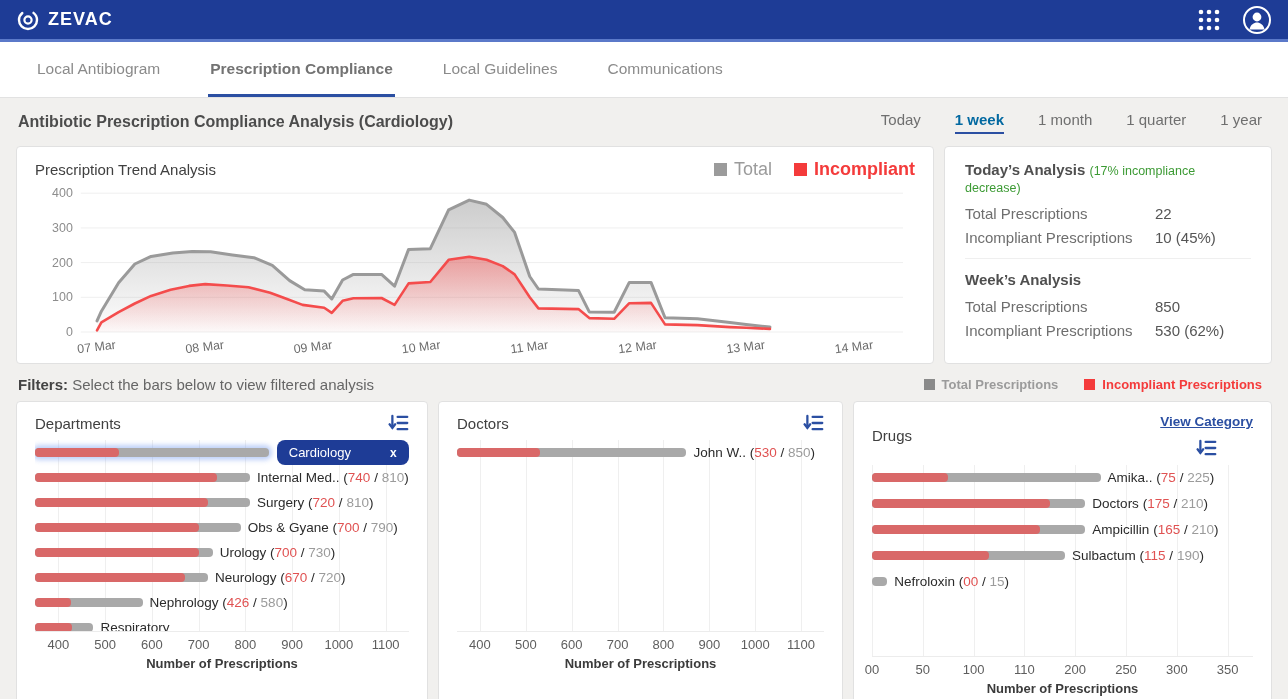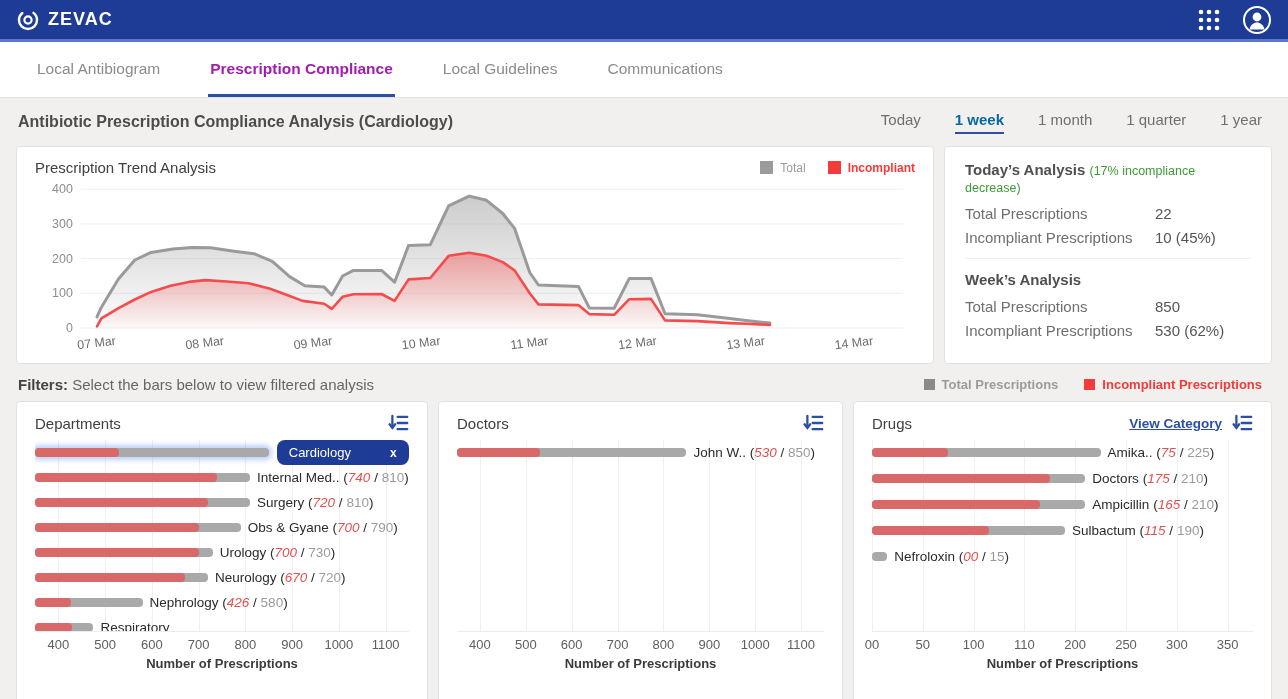--- a/index.html
+++ b/index.html
@@ -12,37 +12,37 @@
   .app-header{height:42px;background:#1e3c96;display:flex;align-items:center;
     justify-content:space-between;padding:0 16px;border-bottom:3px solid #5b79c9;}
   .brand{display:flex;align-items:center;gap:8px;color:#fff;}
   .brand-name{font-size:18px;font-weight:bold;letter-spacing:1px;}
   .header-right{display:flex;align-items:center;gap:20px;}
   
   .nav{background:#fff;height:56px;display:flex;align-items:flex-end;gap:46px;
     padding:0 0 0 35px;border-bottom:1px solid #e2e2e2;}
   .nav-tab{font-size:15.5px;color:#8b8b8b;padding:0 2px 16px;cursor:pointer;
     border-bottom:3px solid transparent;}
-  .nav-tab.active{color:#a21caf;font-weight:bold;border-bottom-color:#2b4fa2;}
+  .nav-tab.active{color:#737373;font-weight:bold;border-bottom-color:#2b4fa2;}
   
   .title-row{height:48px;display:flex;align-items:center;justify-content:space-between;
     padding:0 26px 0 18px;}
   .page-title{font-size:16px;font-weight:bold;color:#4c4c4c;}
   .time-filters{display:flex;gap:34px;align-items:center;}
   .time-filter{font-size:15px;color:#6f6f6f;cursor:pointer;padding-bottom:4px;
     border-bottom:2px solid transparent;}
   .time-filter.active{color:#0369a1;font-weight:bold;border-bottom-color:#2b4fa2;}
   
   .row1{display:flex;gap:10px;margin:0 16px;height:218px;}
   .card{background:#fff;border:1px solid #e1e1e1;border-radius:4px;}
   .trend-card{flex:1;padding:12px 18px 6px;}
   .trend-header{display:flex;justify-content:space-between;align-items:center;margin-bottom:2px;}
   .panel-title{font-size:15px;font-weight:normal;color:#404040;}
   .legend{display:flex;gap:22px;align-items:center;}
-  .legend-item{display:flex;gap:7px;align-items:center;font-size:12px;}
+  .legend-item{display:flex;gap:7px;align-items:center;font-size:18px;}
   .swatch{width:13px;height:13px;display:inline-block;}
   .legend-gray{color:#9b9b9b;}
   .legend-red{color:#f43b3b;}
   
   .analysis-card{width:328px;padding:14px 20px;}
   .analysis-title{font-size:15px;font-weight:bold;color:#4f4f4f;margin-bottom:10px;}
   .analysis-badge{font-size:12.5px;font-weight:normal;color:#3d9b35;}
   .analysis-grid{display:grid;grid-template-columns:1fr 96px;row-gap:7px;font-size:15px;
     color:#6e6e6e;margin-bottom:12px;}
   .analysis-grid .val{color:#555;}
@@ -54,30 +54,30 @@
   .filters-legend{display:flex;gap:26px;align-items:center;padding-right:8px;}
   .filters-legend .legend-item{font-size:13px;font-weight:bold;}
   .filters-legend .swatch{width:11px;height:11px;}
   
   .row2{display:flex;gap:10px;margin:0 16px;height:359px;}
   .panel{padding:12px 18px 4px;display:flex;flex-direction:column;}
   .panel-dept{width:412px;}
   .panel-doct{width:405px;}
   .panel-drug{flex:1;}
   .panel-header{display:flex;justify-content:space-between;align-items:center;margin-bottom:8px;}
-  .panel-header-right{display:flex;align-items:center;gap:10px;}
+  .panel-header-right{display:flex;align-items:center;gap:10px;flex-direction:column;}
   .view-link{font-size:13.5px;font-weight:bold;color:#2b4fa2;text-decoration:underline;cursor:pointer;}
   .chart-area{position:relative;height:192px;overflow:hidden;border-bottom:1px solid #ececec;}
   .gridline{position:absolute;top:0;bottom:0;width:1px;background:#efefef;}
   .bar-row{position:absolute;left:0;right:0;height:25px;cursor:pointer;}
   .bar-track{position:absolute;left:0;top:8px;height:9px;border-radius:4px;background:#a9a9a9;}
   .bar-fill{position:absolute;left:0;top:8px;height:9px;border-radius:4px;background:#d96868;z-index:2;}
   .bar-row.selected .bar-track{box-shadow:0 0 5px 3px rgba(110,150,240,.45);}
   .bar-label{position:absolute;top:5px;white-space:nowrap;font-size:13.5px;color:#2b2b2b;}
-  .bar-label .inc{color:#e05252;font-style:italic;}
+  .bar-label .inc{color:#e05252;}
   .bar-label .tot{color:#9b9b9b;}
   .chip{position:absolute;top:0;height:25px;width:132px;background:#1e3c96;border-radius:5px;
     color:#fff;display:flex;align-items:center;justify-content:space-between;
     padding:0 12px;font-size:13px;z-index:3;cursor:pointer;}
   .chip-x{font-weight:bold;font-size:12px;cursor:pointer;}
   .axis-row{position:relative;height:20px;margin-top:2px;}
   .axis-row .tick{position:absolute;top:3px;transform:translateX(-50%);font-size:13px;color:#5e5e5e;}
   .xlabel{text-align:center;font-size:13px;font-weight:bold;color:#3b3b3b;padding:2px 0 4px;}
   .trend-svg{display:block;width:100%;height:176px;}
   svg text{font-family:"Liberation Sans",sans-serif;}

